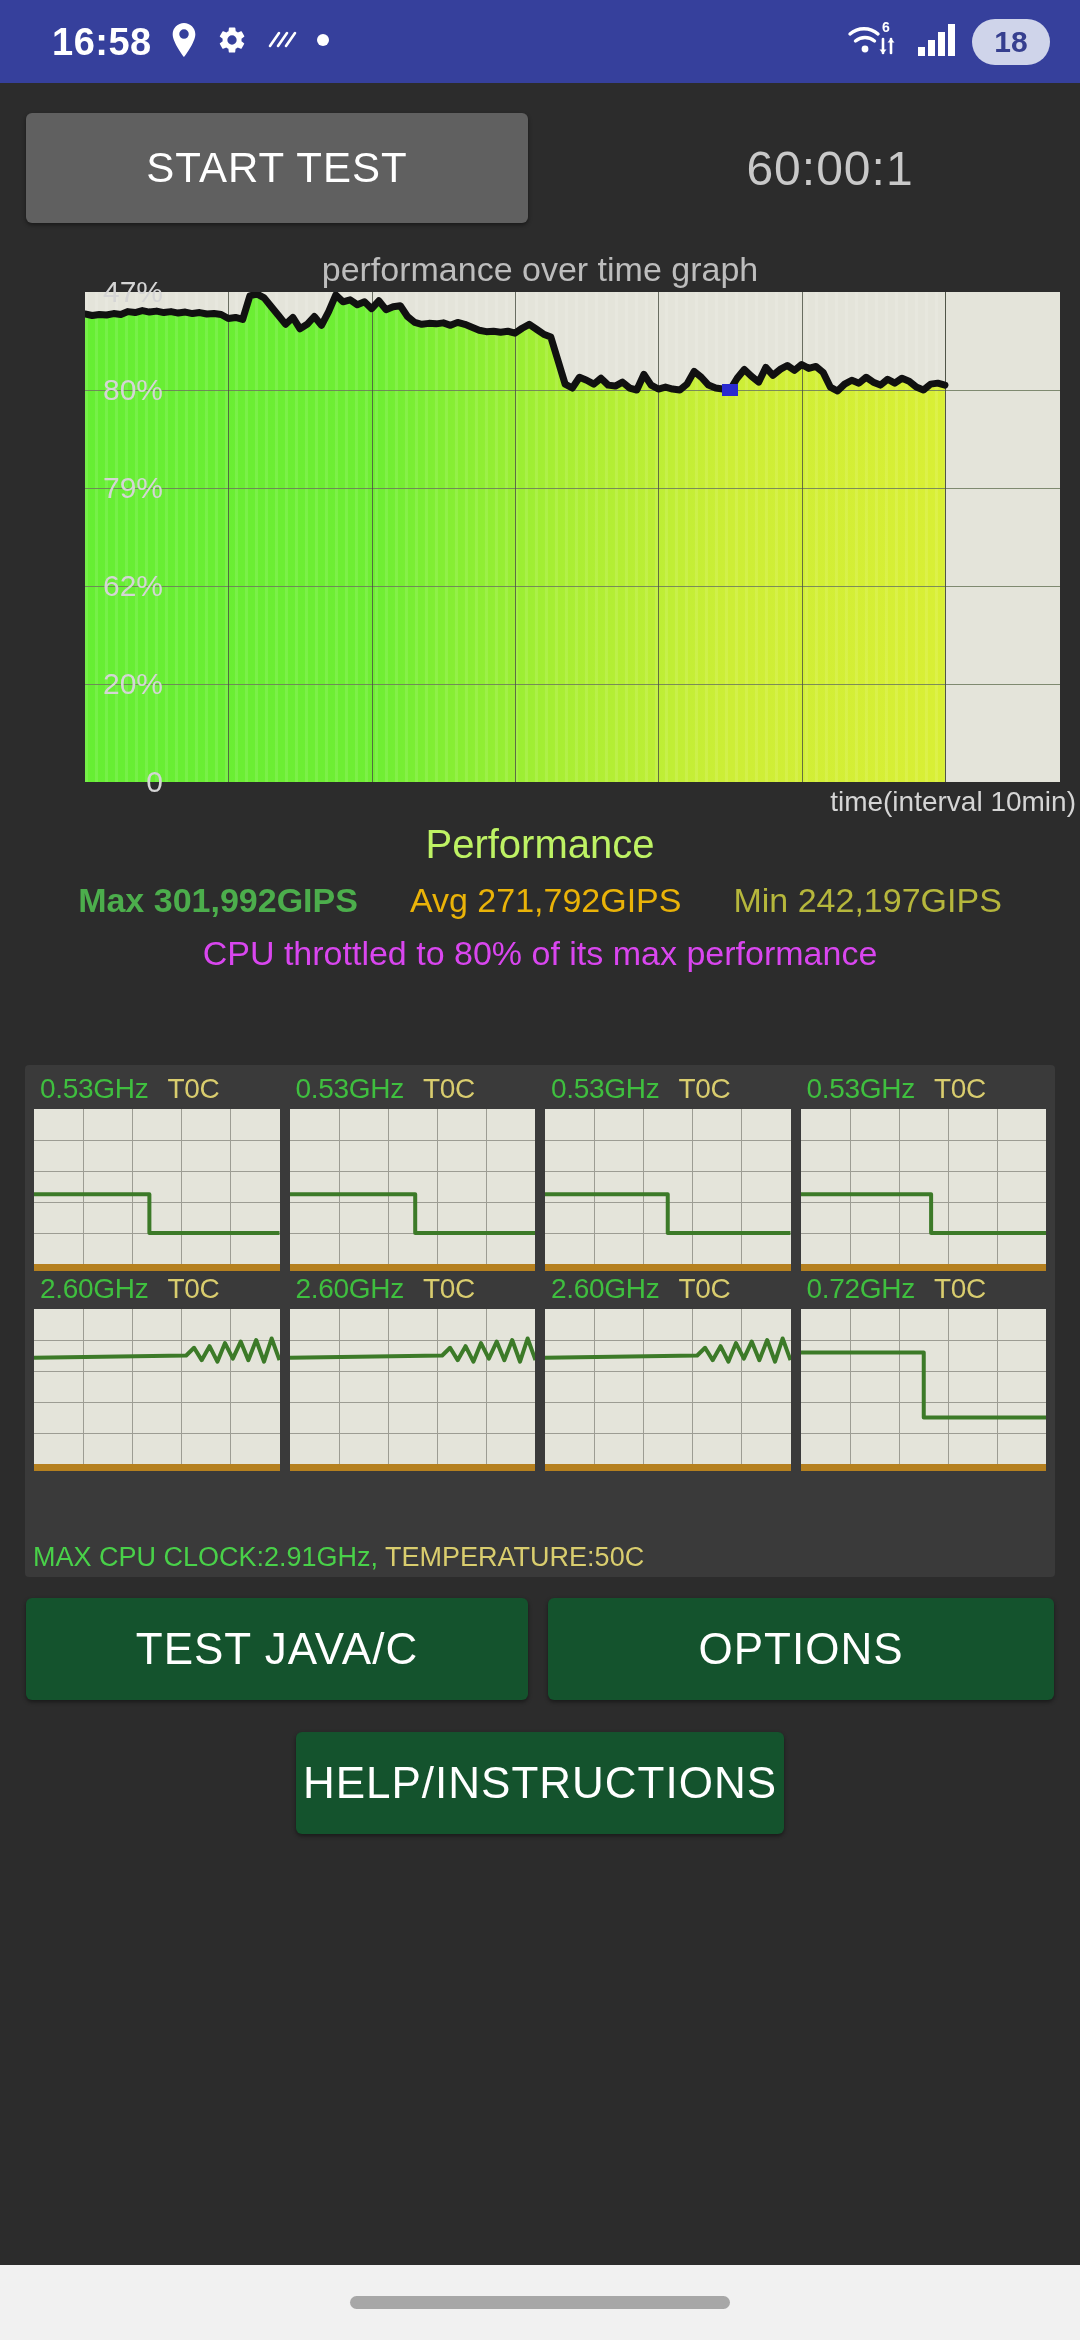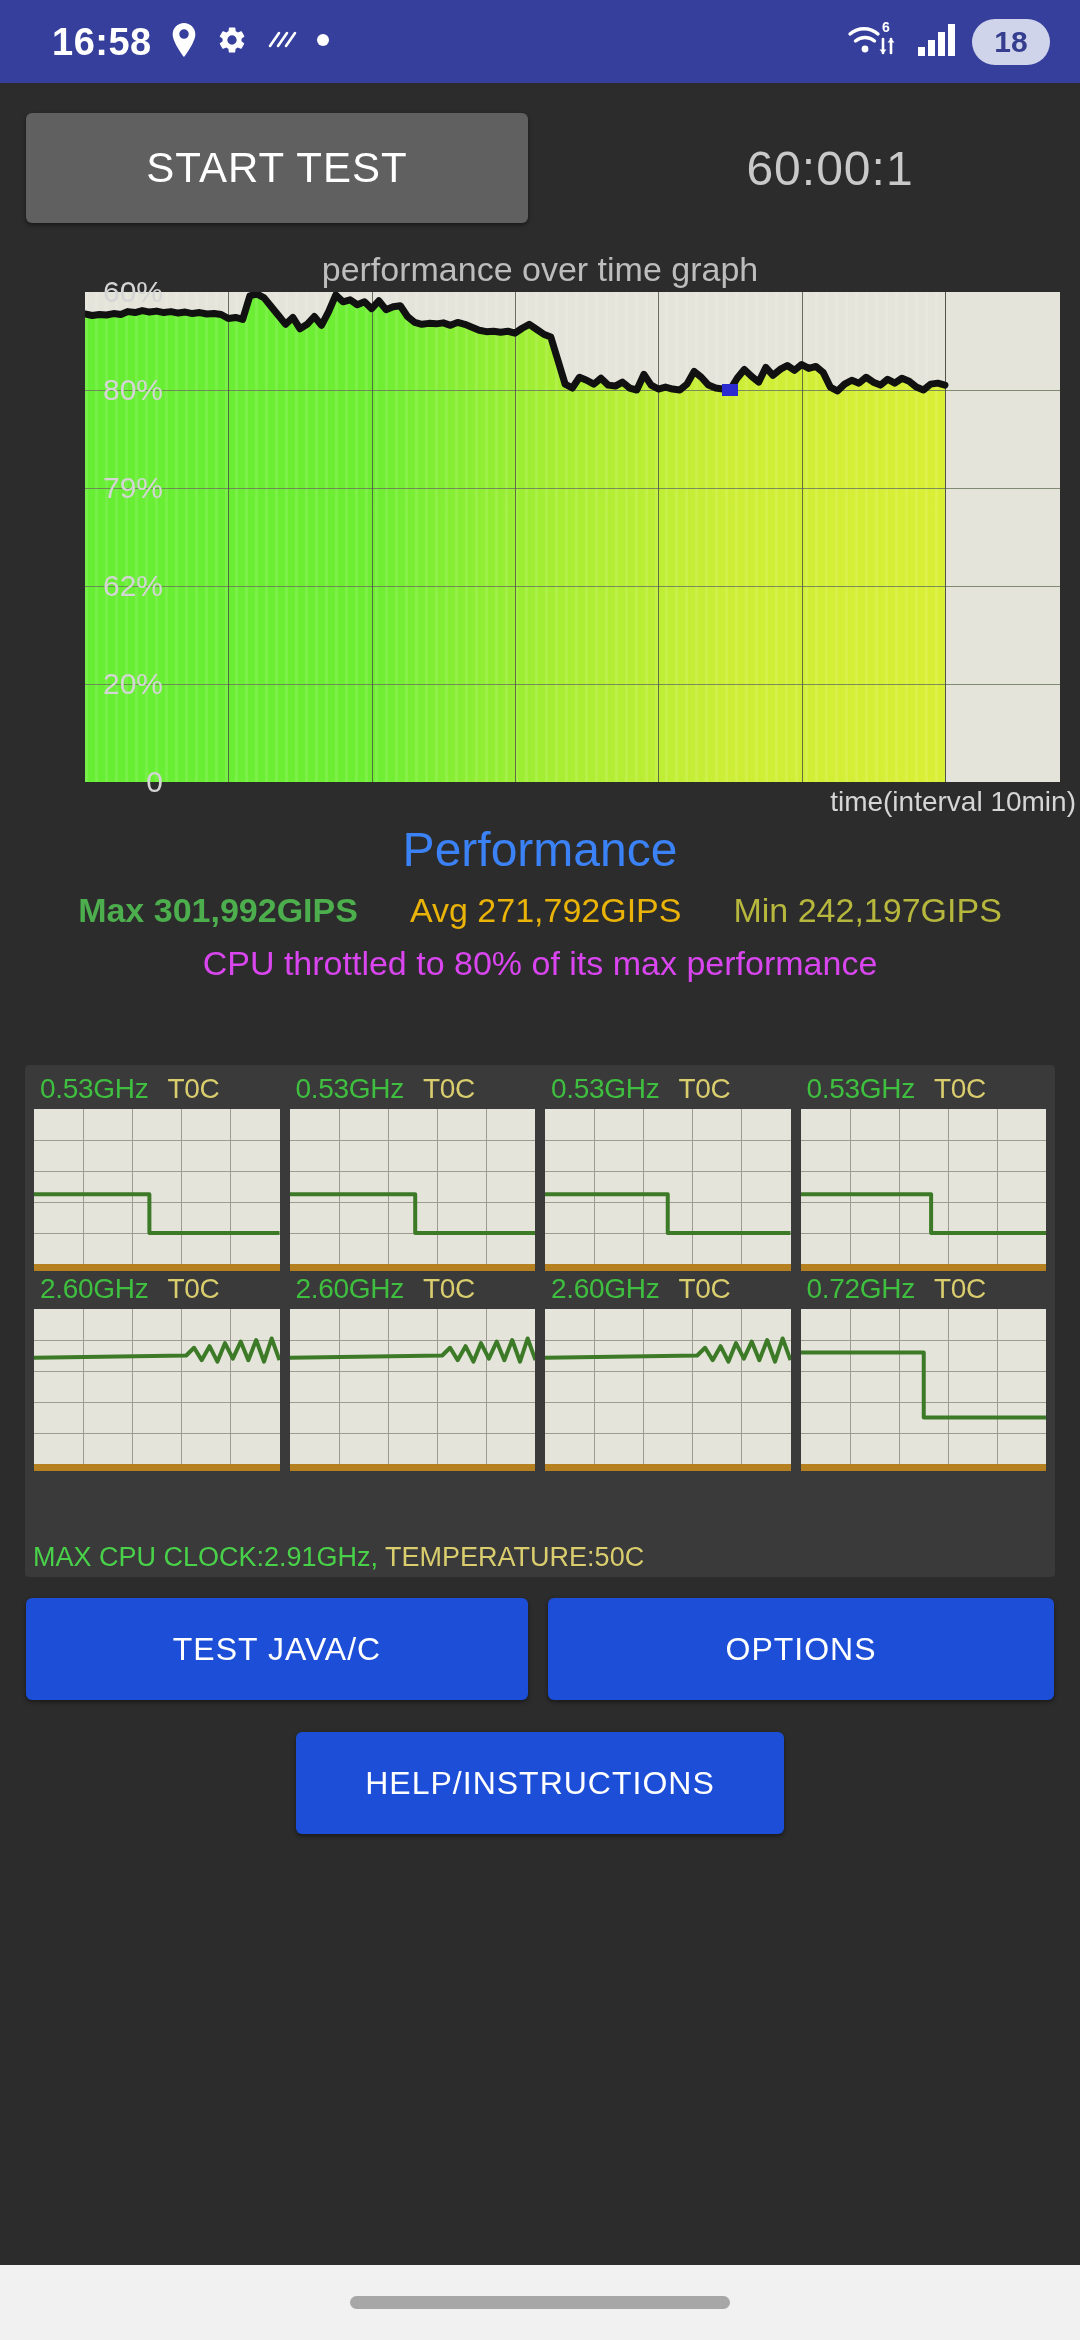--- a/index.html
+++ b/index.html
@@ -70,21 +70,21 @@
   .ylab-wrap{ position:absolute; left:0; top:0; width:1080px; height:100%; }
   .grid-h{ position:absolute; left:0; width:100%; height:1px; background:#6d7a5d; opacity:.85; }
   .grid-v{ position:absolute; top:0; height:100%; width:1px; background:#4a4f42; opacity:.8; }
   #x-axis-label{
     position:absolute; right:4px; top:536px;
     color:#d5d5d5; font-size:28px;
   }
 
   
   #perf-block{ position:absolute; left:0; top:822px; width:1080px; }
-  #perf-heading{ text-align:center; color:#3b82f6; font-size:48px; }
+  #perf-heading{ text-align:center; color:#bef264; font-size:40px; }
   #perf-stats{
     display:flex; justify-content:center; align-items:baseline;
     gap:52px; margin-top:14px; font-size:34px;
   }
   #perf-note{ text-align:center; color:#d946ef; font-size:34px; margin-top:14px; }
 
   
   #cpu-heading{
     position:absolute; left:0; top:1064px; width:1080px;
     text-align:center; color:#c6c6c6; font-size:36px;
@@ -107,22 +107,22 @@
   .core-graph svg{ position:absolute; inset:0; width:100%; height:100%; }
   .temp-bar{ height:7px; width:100%; background:#b5801f; }
   #cpu-footer{
     position:absolute; left:8px; bottom:4px; font-size:27px; white-space:nowrap;
   }
   #cpu-clock-txt{ color:#49d149; }
   #cpu-temp-txt{ color:#d9cd6e; }
 
   
   .btm-btn{
-    position:absolute; background:#1d4ed8; border:none; border-radius:6px;
-    color:#ffffff; font-size:32px; letter-spacing:1px;
+    position:absolute; background:#14532d; border:none; border-radius:6px;
+    color:#ffffff; font-size:44px; letter-spacing:1px;
     font-family:"Liberation Sans", sans-serif;
     box-shadow:0 2px 4px rgba(0,0,0,.45); cursor:pointer;
   }
   #btn-test-java{ left:26px; top:1598px; width:502px; height:102px; }
   #btn-options{   left:548px; top:1598px; width:506px; height:102px; }
   #btn-help{      left:296px; top:1732px; width:488px; height:102px; }
 
   
   #navbar{
     position:absolute; left:0; bottom:0; width:1080px; height:75px;
@@ -229,21 +229,21 @@
         <div class="grid-v" style="left: 573.3px;"></div>
         <div class="grid-v" style="left: 716.625px;"></div>
         <div class="grid-v" style="left: 859.95px;"></div>
         <div class="grid-v" style="left: 859.95px;"></div>
       </div>
     <svg id="line-svg" viewBox="0 0 975 490" preserveAspectRatio="none" style="position:absolute;inset:0;width:100%;height:100%;pointer-events:none">
       <path id="line-path" fill="none" stroke="#111111" stroke-width="7" stroke-linejoin="round" stroke-linecap="round" vector-effect="non-scaling-stroke" d="M0.00 22.05 L7.17 23.52 L14.33 22.54 L21.50 23.03 L28.67 21.56 L35.83 22.54 L43.00 19.60 L50.16 20.58 L57.33 18.62 L64.50 20.09 L71.66 19.11 L78.83 20.58 L86.00 19.60 L93.16 21.07 L100.33 20.09 L107.49 21.56 L114.66 20.58 L121.83 22.05 L128.99 21.56 L136.16 22.54 L143.32 26.46 L150.49 25.48 L157.66 27.44 L164.82 3.92 L171.99 1.96 L179.16 5.88 L186.32 14.70 L193.49 23.52 L200.66 32.34 L207.82 25.48 L214.99 36.75 L222.15 32.34 L229.32 24.50 L236.49 33.32 L243.65 19.60 L250.82 2.94 L257.99 9.80 L265.15 7.84 L272.32 12.74 L279.48 9.80 L286.65 16.66 L293.82 8.82 L300.98 17.64 L308.15 14.70 L315.31 13.72 L322.48 24.50 L329.65 30.38 L336.81 32.34 L343.98 31.36 L351.15 31.85 L358.31 30.87 L365.48 33.32 L372.65 30.38 L379.81 32.34 L386.98 35.28 L394.14 38.22 L401.31 39.69 L408.48 39.20 L415.64 40.18 L422.81 39.20 L429.98 41.16 L437.14 36.26 L444.31 32.34 L451.47 37.24 L458.64 42.14 L465.81 45.08 L472.97 68.60 L480.14 92.12 L487.31 96.04 L494.47 85.26 L501.64 88.20 L508.80 92.12 L515.97 86.24 L523.14 93.10 L530.30 94.08 L537.47 90.16 L544.63 96.04 L551.80 98.00 L558.97 82.32 L566.13 93.10 L573.30 97.02 L580.47 95.06 L587.63 97.02 L594.80 98.00 L601.97 92.12 L609.13 79.38 L616.30 85.26 L623.46 93.10 L630.63 96.04 L637.80 97.02 L644.96 98.00 L652.13 86.24 L659.30 77.42 L666.46 84.28 L673.63 90.16 L680.79 75.46 L687.96 83.30 L695.13 77.42 L702.29 73.50 L709.46 78.40 L716.63 72.52 L723.79 76.44 L730.96 74.48 L738.12 80.36 L745.29 95.06 L752.46 98.98 L759.62 92.12 L766.79 88.20 L773.96 91.14 L781.12 85.26 L788.29 90.16 L795.45 93.10 L802.62 87.22 L809.79 91.14 L816.95 86.24 L824.12 89.18 L831.29 95.06 L838.45 98.00 L845.62 92.12 L852.78 91.14 L859.95 93.10"></path>
       <rect id="min-marker" width="16" height="12" fill="#2a2ad0" x="637.0" y="92.0"></rect>
     </svg>
     <div class="ylab-wrap" id="ylabels">
-        <div class="y-label" style="top: 0px;">60%</div>
+        <div class="y-label" style="top: 0px;">47%</div>
         <div class="y-label" style="top: 98px;">80%</div>
         <div class="y-label" style="top: 196px;">79%</div>
         <div class="y-label" style="top: 294px;">62%</div>
         <div class="y-label" style="top: 392px;">20%</div>
         <div class="y-label" style="top: 490px;">0</div>
       </div>
   </div>
   <div id="x-axis-label">time(interval 10min)</div>
 </div>
 

